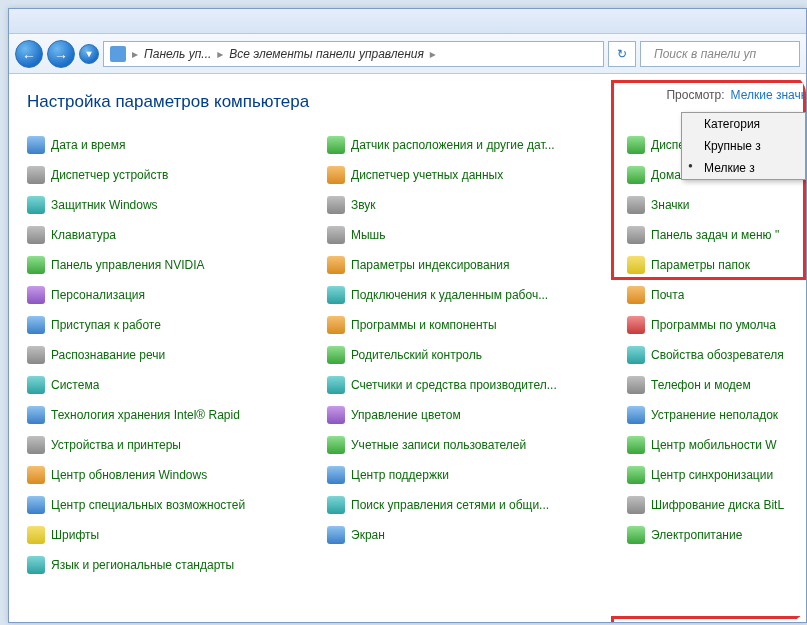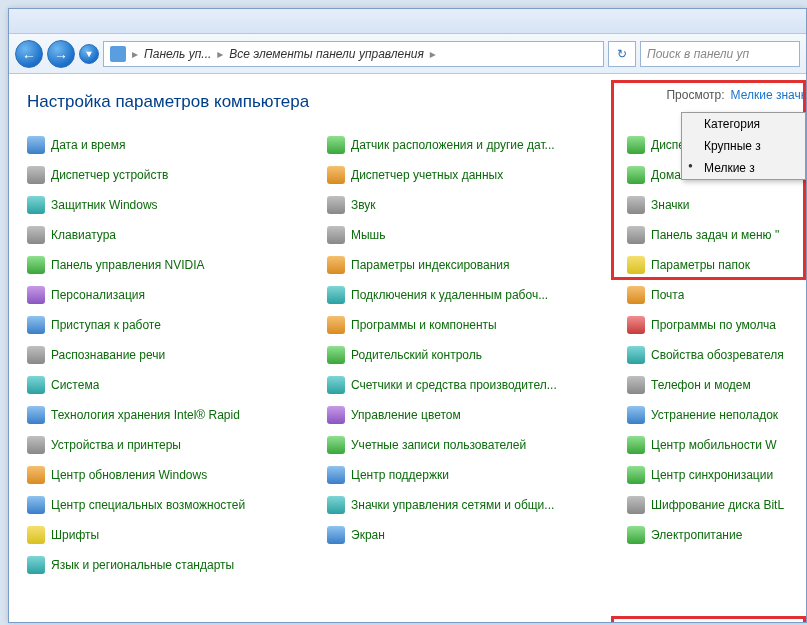--- a/index.html
+++ b/index.html
@@ -67,30 +67,31 @@
     border: 1px solid #9ab4d4;
     background: #fff;
     display: flex; align-items: center; justify-content: center;
     color: #2a6fb5;
     cursor: pointer;
   }
   .search-box {
     width: 160px; height: 26px;
     border: 1px solid #9ab4d4;
     background: #fff;
-    padding: 0 6px;
+    padding: 0 13px;
     color: #888;
     font-style: italic;
     display: flex; align-items: center;
   }
   .content {
     position: relative;
     padding: 18px 0 0 18px;
     height: calc(100% - 65px);
     overflow: hidden;
+    border-radius: 20px;
   }
   .heading {
     color: #003e8a;
     font-size: 17px;
     margin-bottom: 18px;
   }
   .view-panel {
     position: absolute;
     top: 10px;
     right: 0;
@@ -353,21 +354,21 @@
         <div class="item">
           <span class="icon ic-green"></span>
           <span class="label">Центр синхронизации</span>
         </div>
         <div class="item">
           <span class="icon ic-blue"></span>
           <span class="label">Центр специальных возможностей</span>
         </div>
         <div class="item">
           <span class="icon ic-teal"></span>
-          <span class="label">Значки управления сетями и общи...</span>
+          <span class="label">Поиск управления сетями и общи...</span>
         </div>
         <div class="item">
           <span class="icon ic-grey"></span>
           <span class="label">Шифрование диска BitL</span>
         </div>
         <div class="item">
           <span class="icon ic-yellow"></span>
           <span class="label">Шрифты</span>
         </div>
         <div class="item">

